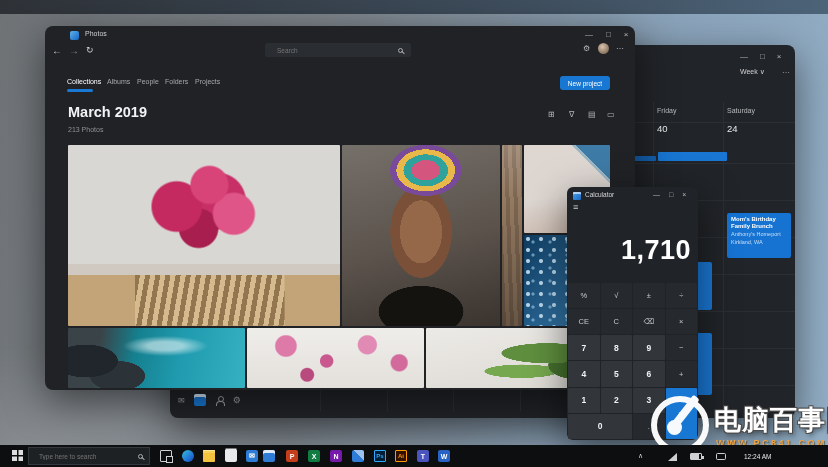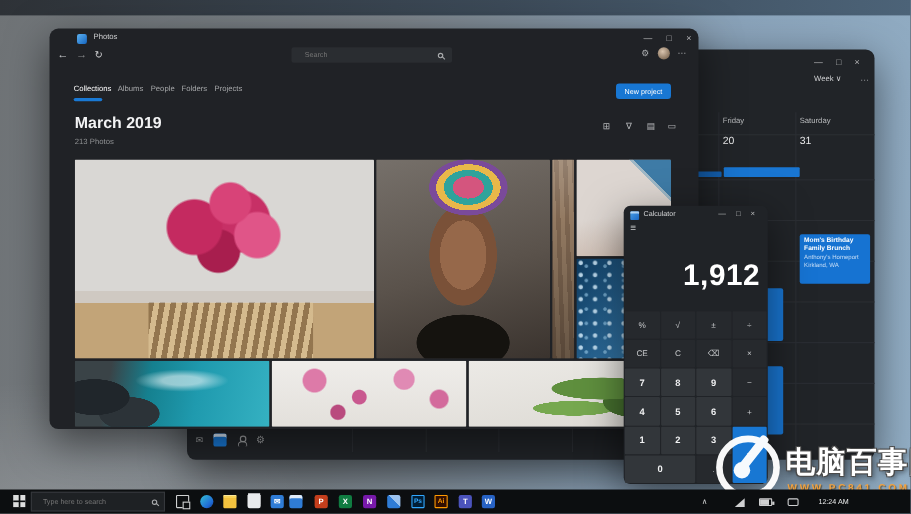--- a/index.html
+++ b/index.html
@@ -211,22 +211,22 @@
     <div class="hline" style="left:462px;right:0;top:118px"></div>
     <div class="hline" style="left:462px;right:0;top:155px"></div>
     <div class="hline" style="left:462px;right:0;top:192px"></div>
     <div class="hline" style="left:462px;right:0;top:229px"></div>
     <div class="hline" style="left:462px;right:0;top:266px"></div>
     <div class="hline" style="left:462px;right:0;top:303px"></div>
     <div class="hline" style="left:462px;right:0;top:340px"></div>
 
     <div class="day-head" style="left:487px;top:62px">Friday</div>
     <div class="day-head" style="left:557px;top:62px">Saturday</div>
-    <div class="day-date" style="left:487px;top:78px">20</div>
-    <div class="day-date" style="left:557px;top:78px">31</div>
+    <div class="day-date" style="left:487px;top:78px">40</div>
+    <div class="day-date" style="left:557px;top:78px">24</div>
 
     <div class="allday-a"></div>
     <div class="allday-b"></div>
 
     <div class="event-card">
       <div class="t">Mom's Birthday Family Brunch</div>
       <div class="s">Anthony's Homeport</div>
       <div class="s">Kirkland, WA</div>
     </div>
     <div class="evblock" style="top:217px;height:48px"></div>
@@ -291,21 +291,21 @@
 
   <div id="calc" class="win">
     <span class="calc-appicon"></span>
     <span class="calc-title">Calculator</span>
     <div class="controls">
       <span class="ctl">—</span>
       <span class="ctl">□</span>
       <span class="ctl">×</span>
     </div>
     <span class="calc-menu">≡</span>
-    <div class="calc-display">1,912</div>
+    <div class="calc-display">1,710</div>
     <div class="keys">
       <div class="key fn">%</div>
       <div class="key fn">√</div>
       <div class="key fn">±</div>
       <div class="key fn">÷</div>
       <div class="key fn">CE</div>
       <div class="key fn">C</div>
       <div class="key fn">⌫</div>
       <div class="key fn">×</div>
       <div class="key num">7</div>

